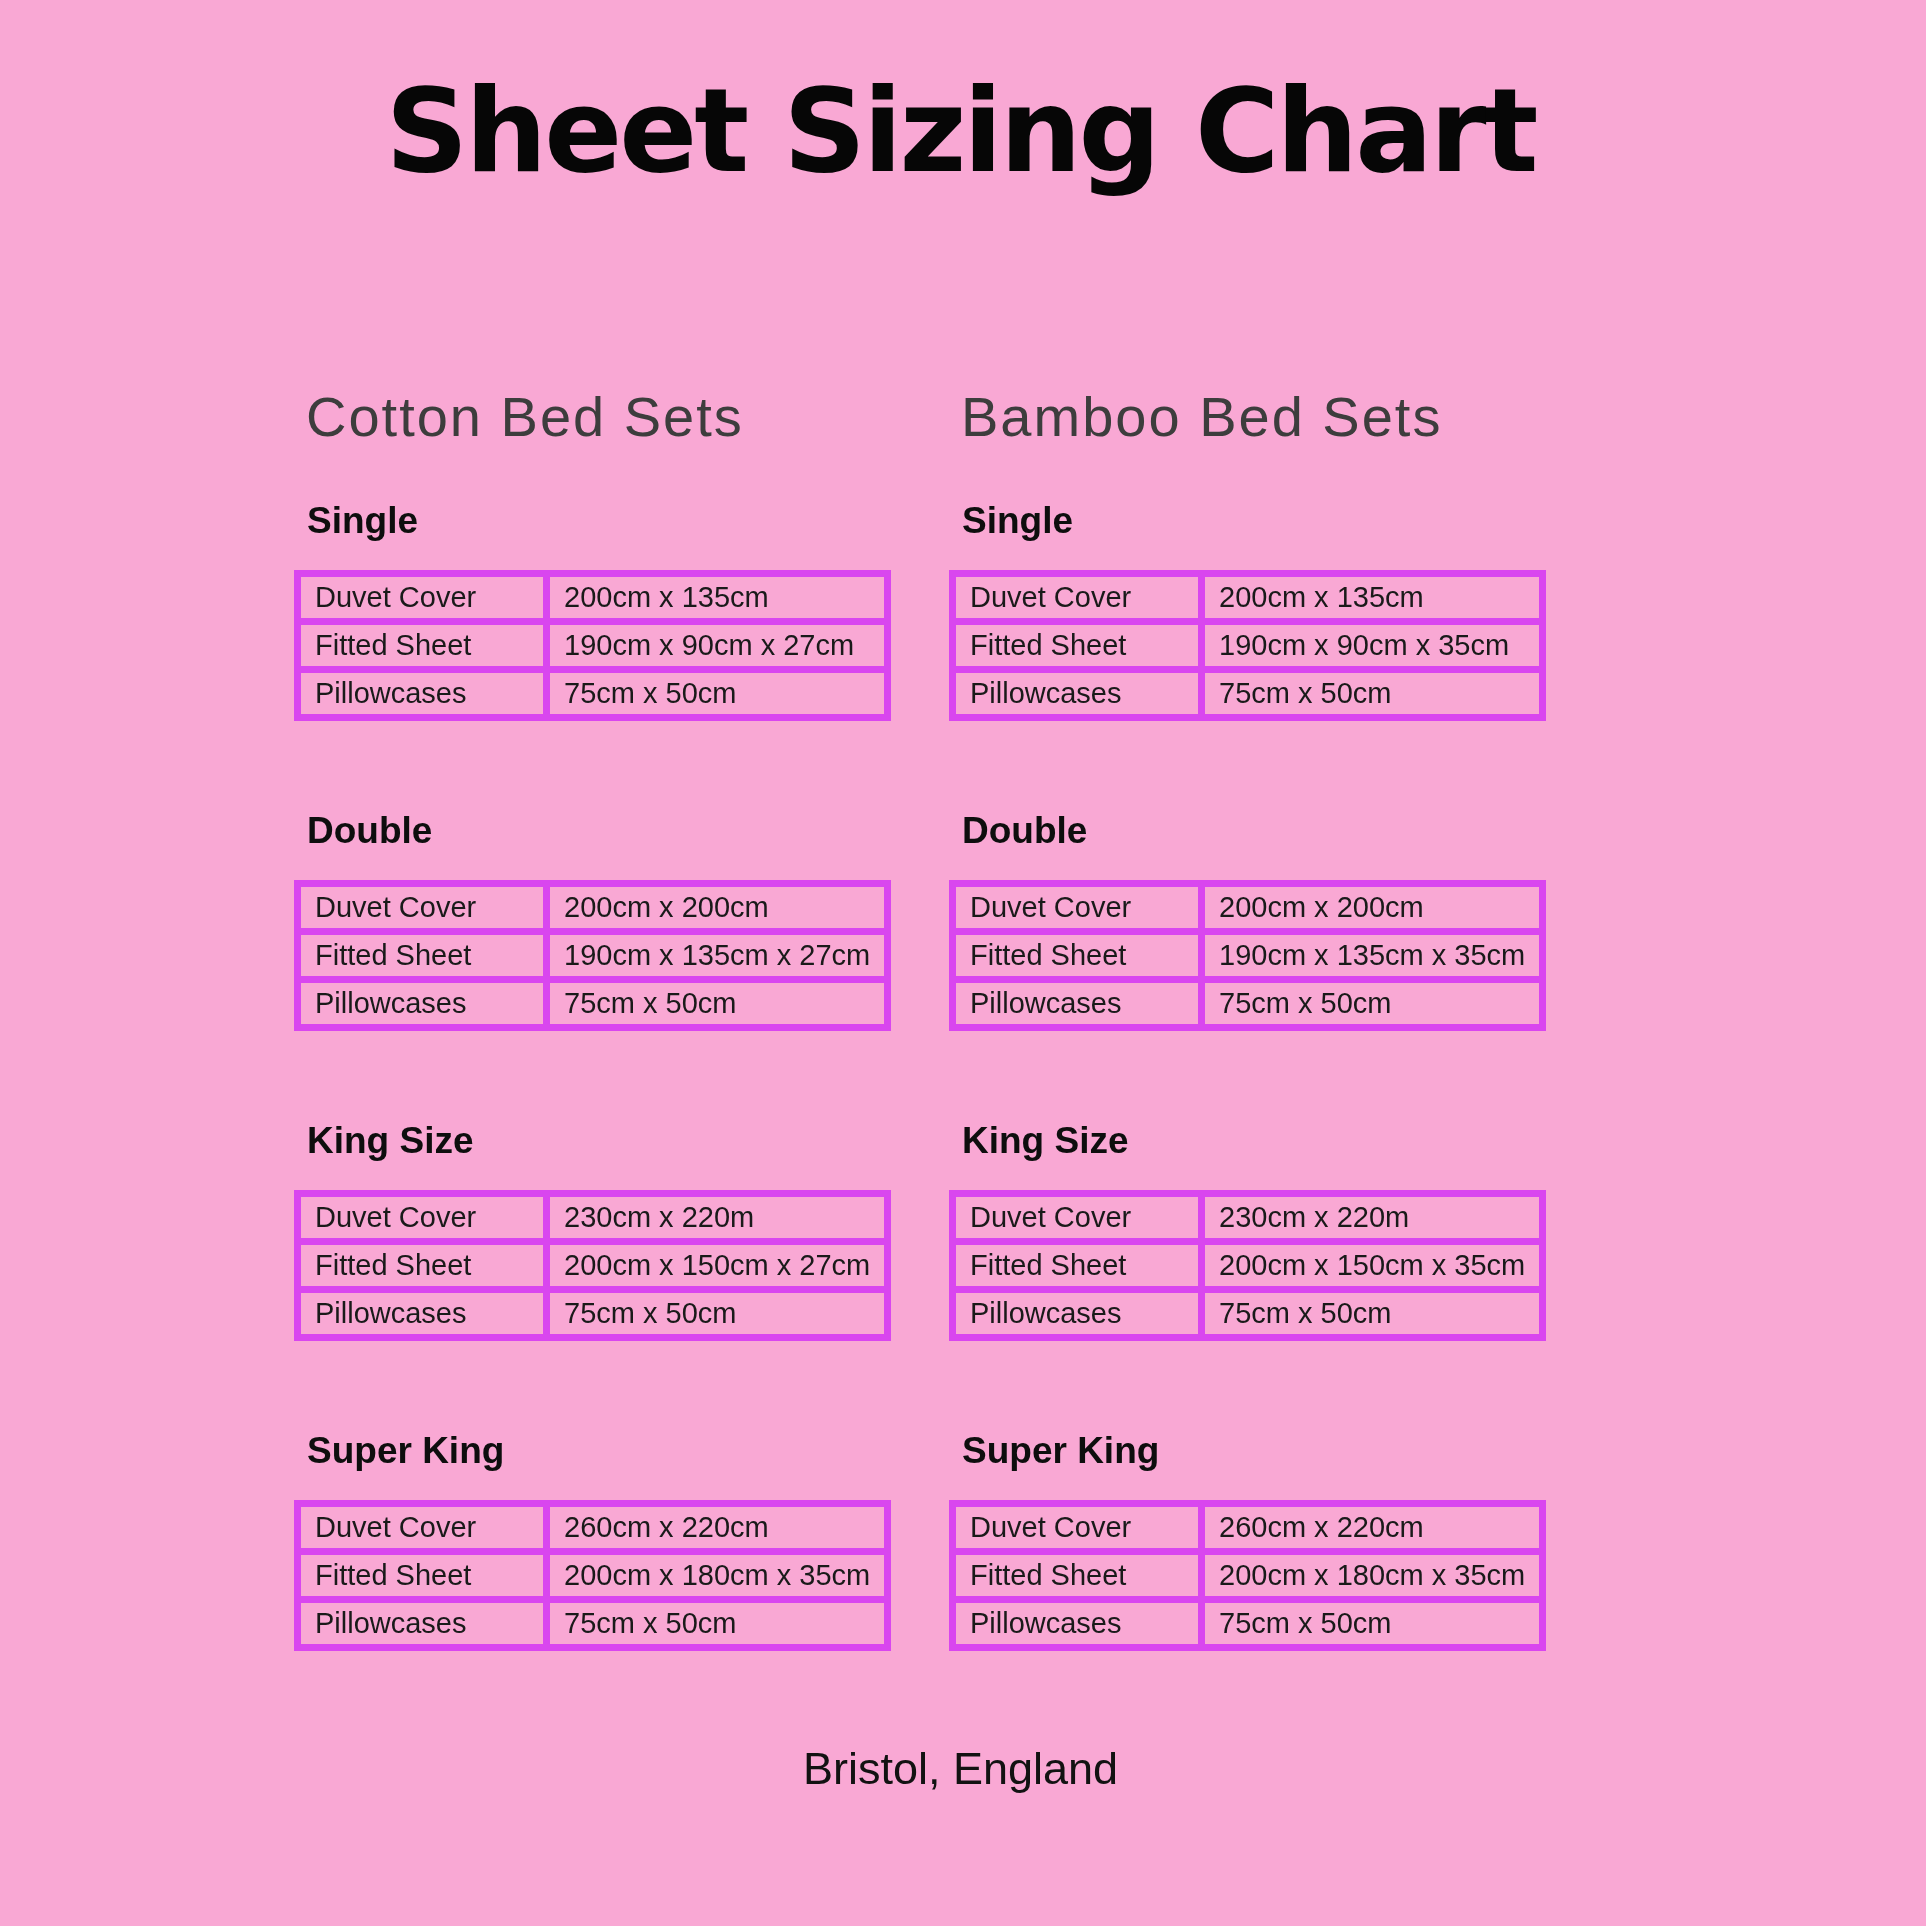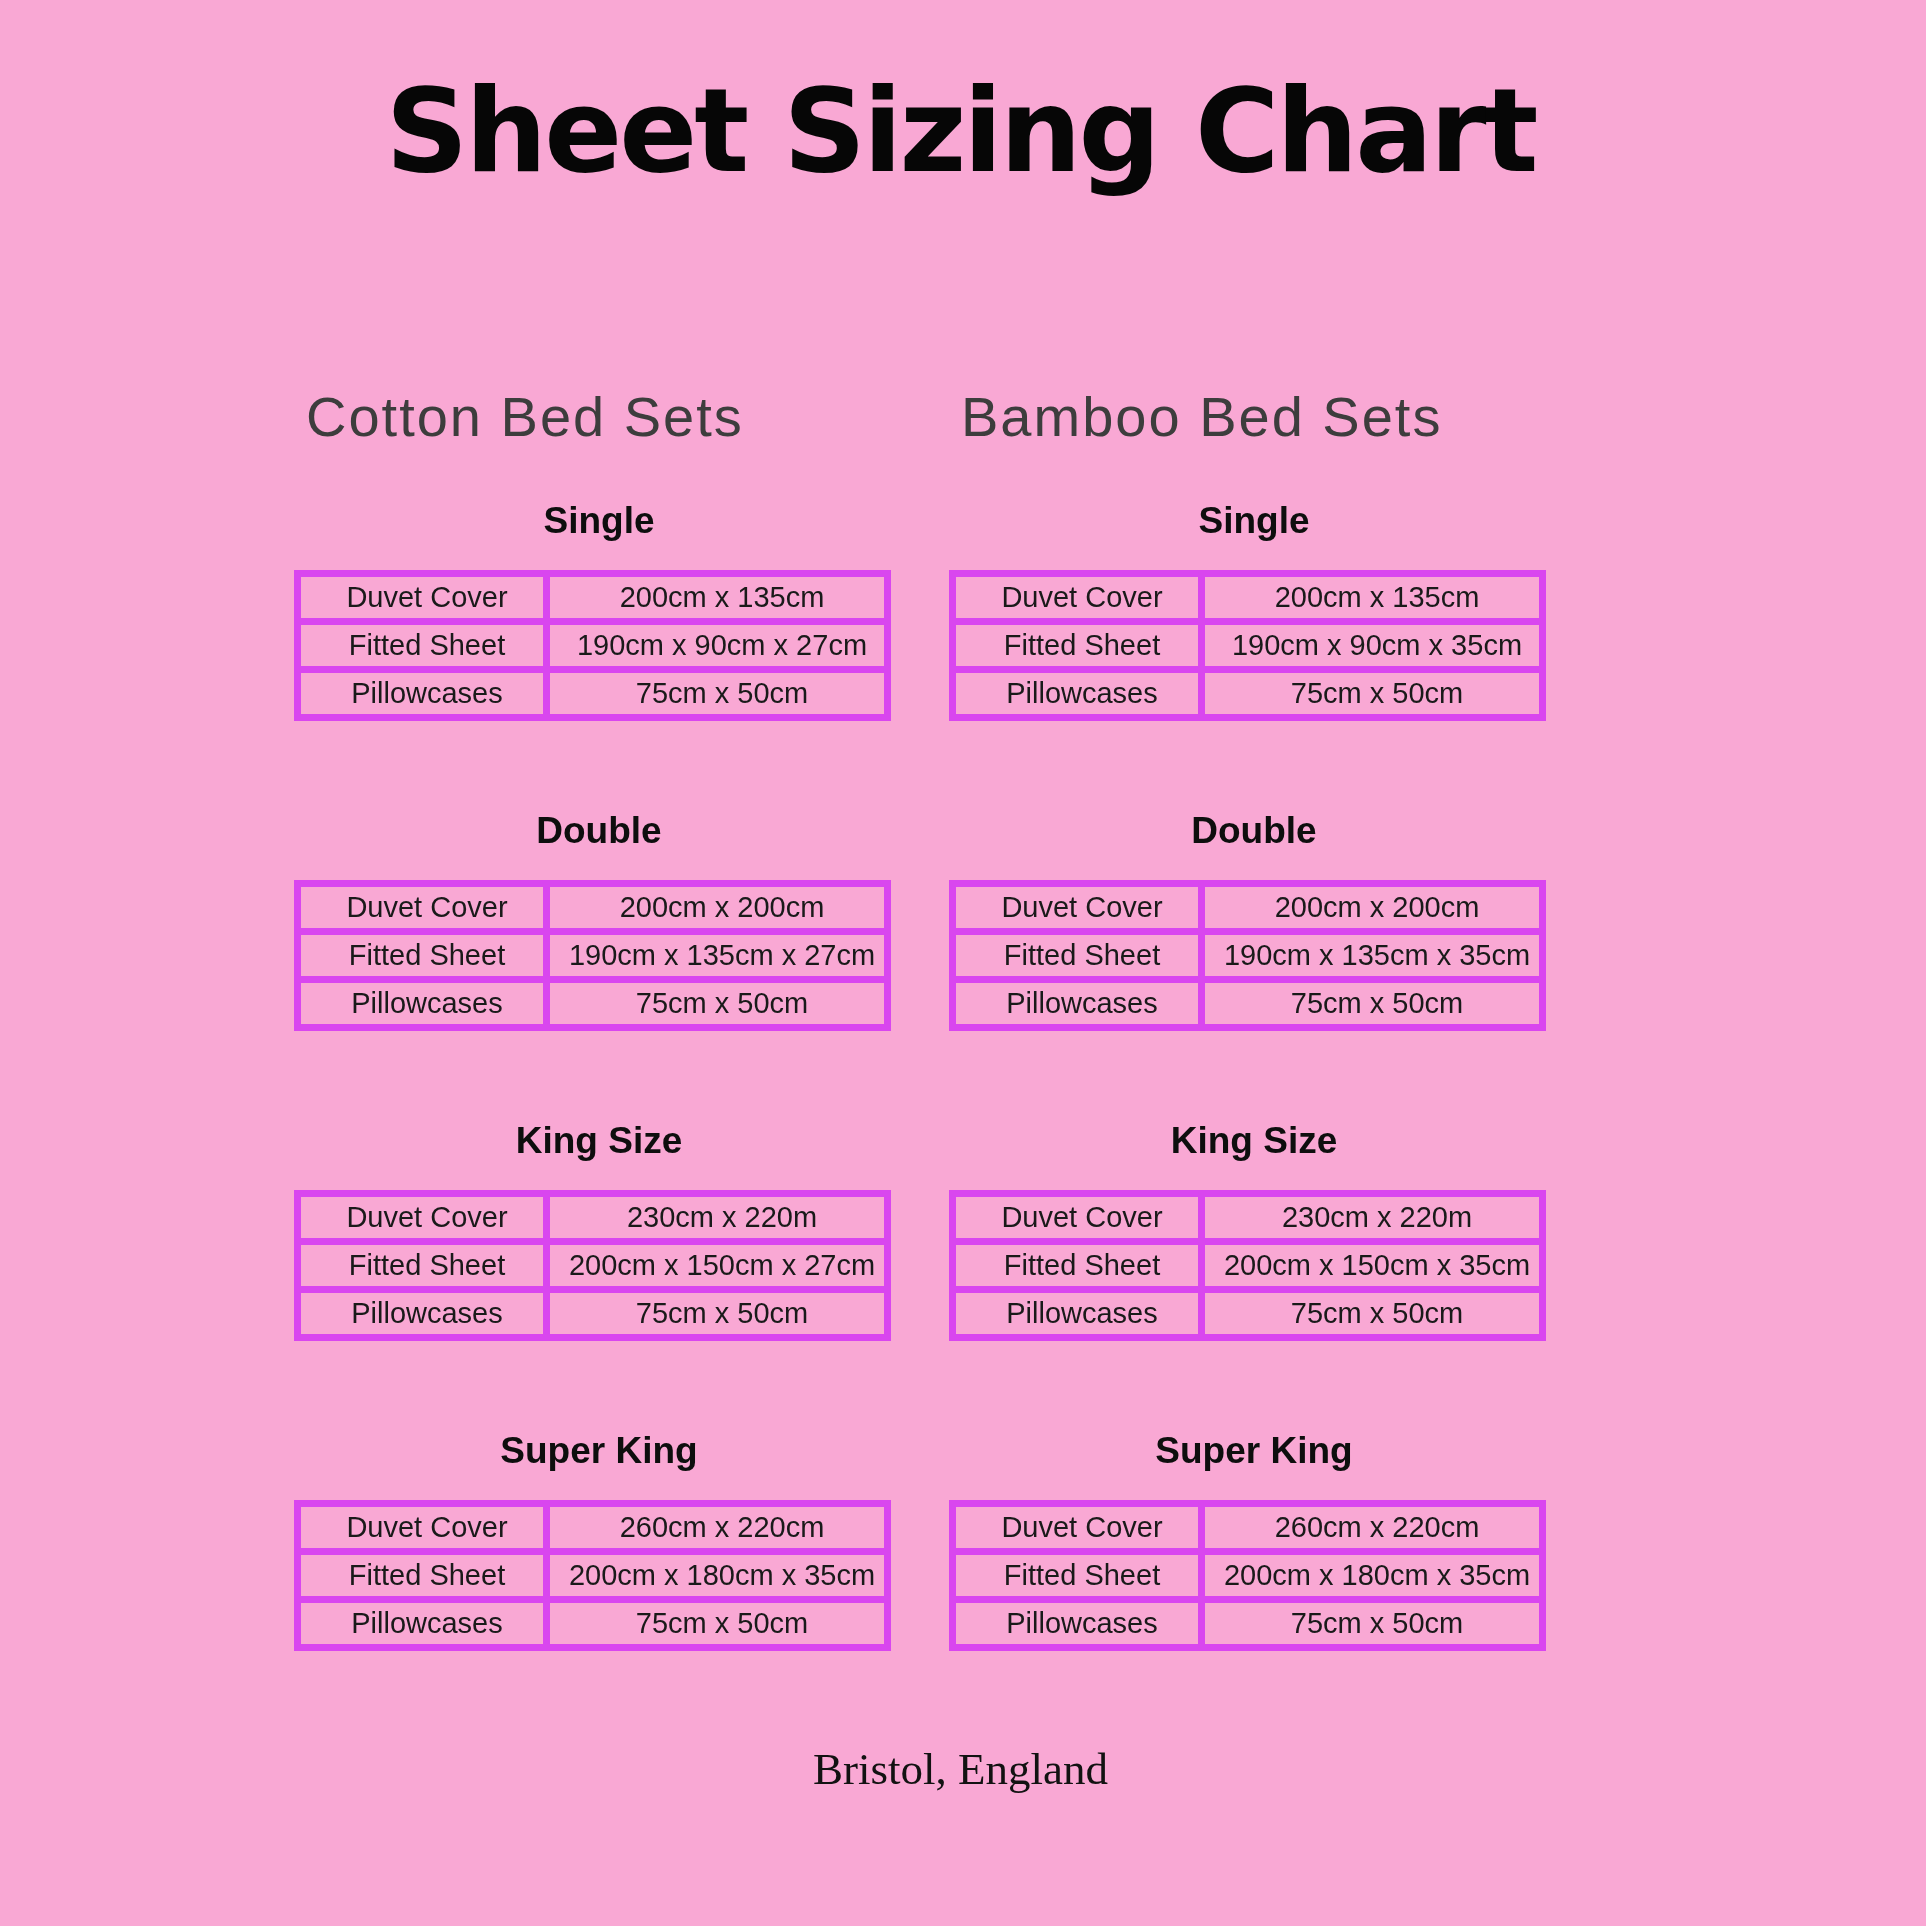--- a/index.html
+++ b/index.html
@@ -38,21 +38,21 @@
   .col-heading {
     font-size:56px;
     font-weight:300;
     color:#3d3d3d;
     letter-spacing:2px;
     padding-left:12px;
     margin:0 0 51px 0;
     white-space:nowrap;
   }
 
-  .section { margin-bottom:89px;text-align:center; }
+  .section { margin-bottom:89px; }
   .size-heading {
     font-size:37px;
     font-weight:bold;
     color:#0e0e0e;
     padding-left:13px;
     margin:0 0 28px 0;
   }
 
   table.size-table {
     width:100%;
@@ -93,21 +93,21 @@
     transform-origin:center bottom;
   }
   .tm {
     position:absolute;
     top:-30px; right:-14px;
     font-size:23px;
     letter-spacing:1px;
     color:#141414;
   }
   .location {
-    font-family:Liberation Serif, serif;
+    font-family:Liberation Sans, sans-serif;
     font-size:45px;
     color:#121212;
     margin-top:8px;
   }
 </style>
 </head>
 <body>
 
 <div class="page">
 

